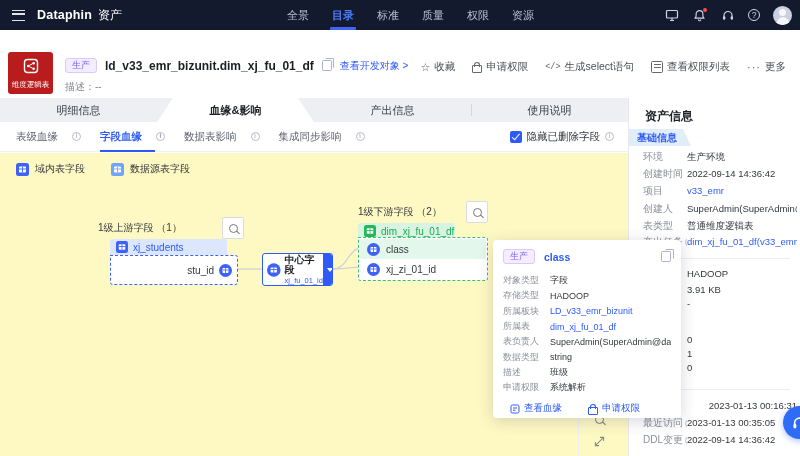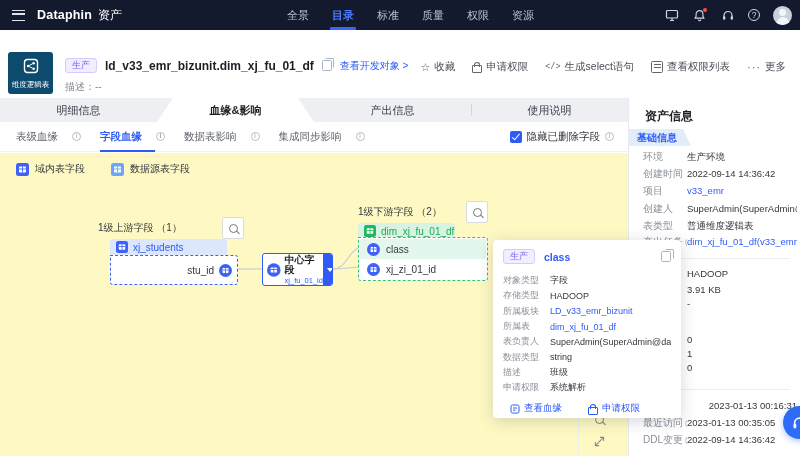--- a/index.html
+++ b/index.html
@@ -31,21 +31,21 @@
 
   
   .crumbs{position:absolute;left:0;top:13px;width:800px;height:16px;background:#f4f5f8;
           font-size:10px;display:flex;align-items:center;padding-left:32px;box-sizing:border-box;gap:5px;margin-left:21px;}
   .crumb-link{color:#2e5bf6;cursor:pointer;}
   .crumb-sep{color:#9aa0ab;}
   .crumb-cur{color:#33373d;}
 
   
   .ahead{position:absolute;left:0;top:46px;width:800px;height:52px;background:#fff;}
-  .type-box{position:absolute;left:8px;top:6px;width:45px;height:42px;border-radius:3px;background:#0c4a6e;
+  .type-box{position:absolute;left:8px;top:6px;width:45px;height:42px;border-radius:3px;background:#b91c1c;
             display:flex;flex-direction:column;align-items:center;justify-content:space-between;
             padding:6px 0 4px;box-sizing:border-box;}
   .type-box-label{font-size:7.5px;color:#fff;}
   .ahead-main{position:absolute;left:65px;top:12px;display:flex;align-items:center;gap:8px;}
   .badge-prod{font-size:9px;color:#7d5ff5;background:#f2edff;border:1px solid #d8caff;
               border-radius:3px;padding:1px 6px;line-height:11px;flex:none;}
   .a-title{font-size:12px;font-weight:bold;color:#1c1f24;}
   .a-devlink{font-size:10px;color:#2e5bf6;cursor:pointer;}
   .ahead-desc{position:absolute;left:65px;top:34px;font-size:10px;color:#83878f;}
   .ahead-desc .dv{color:#83878f;}

